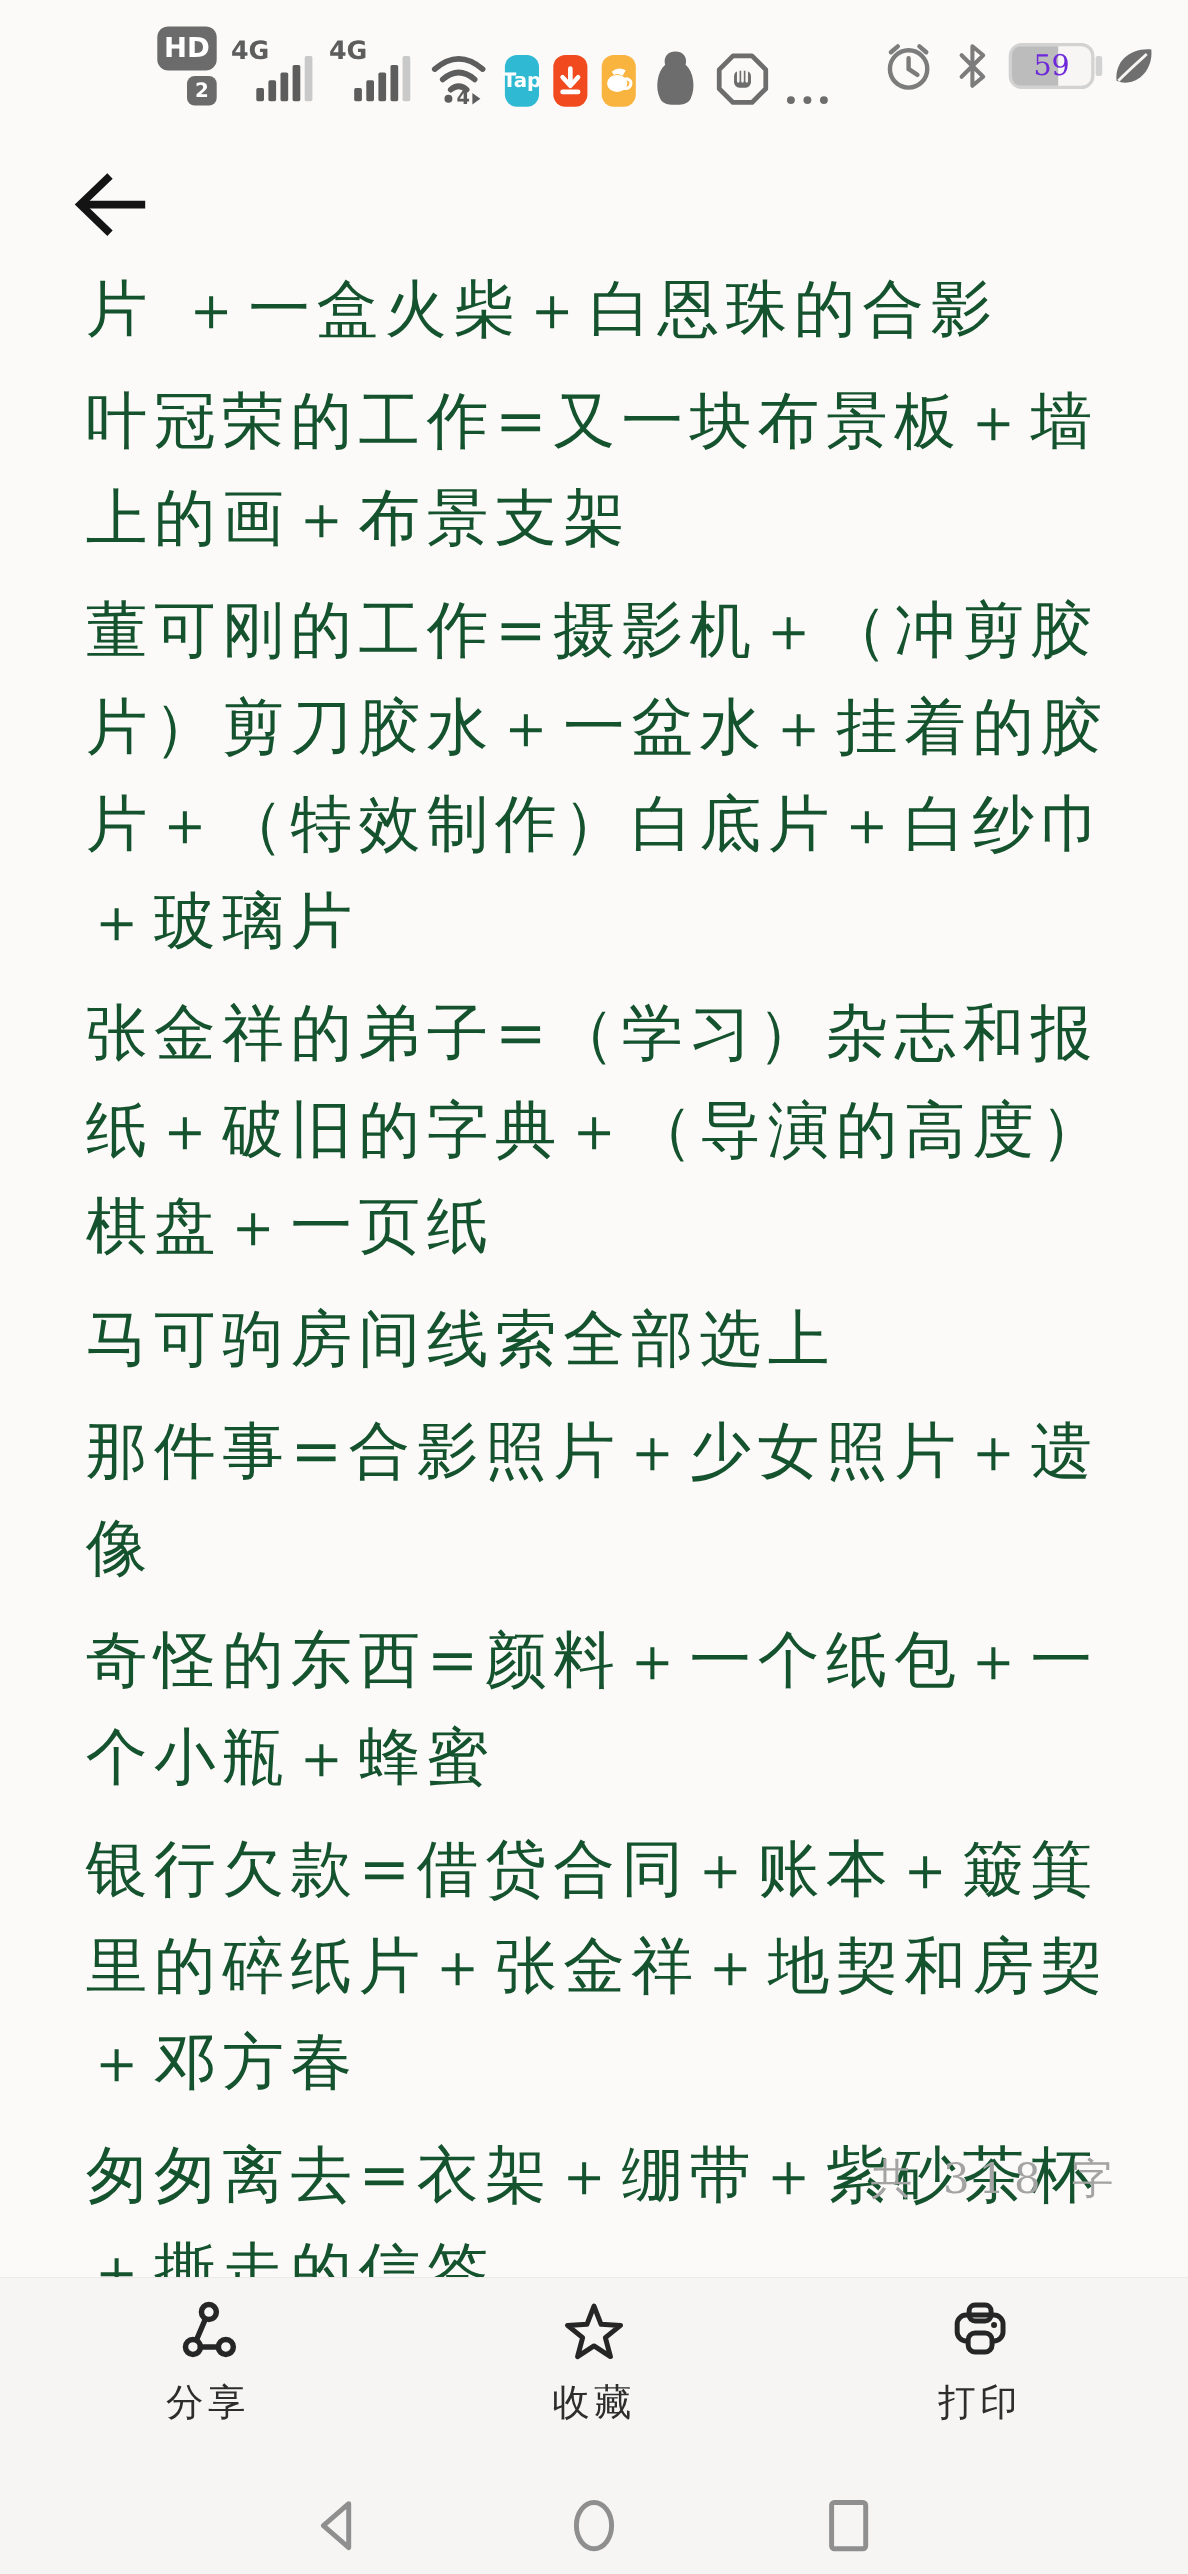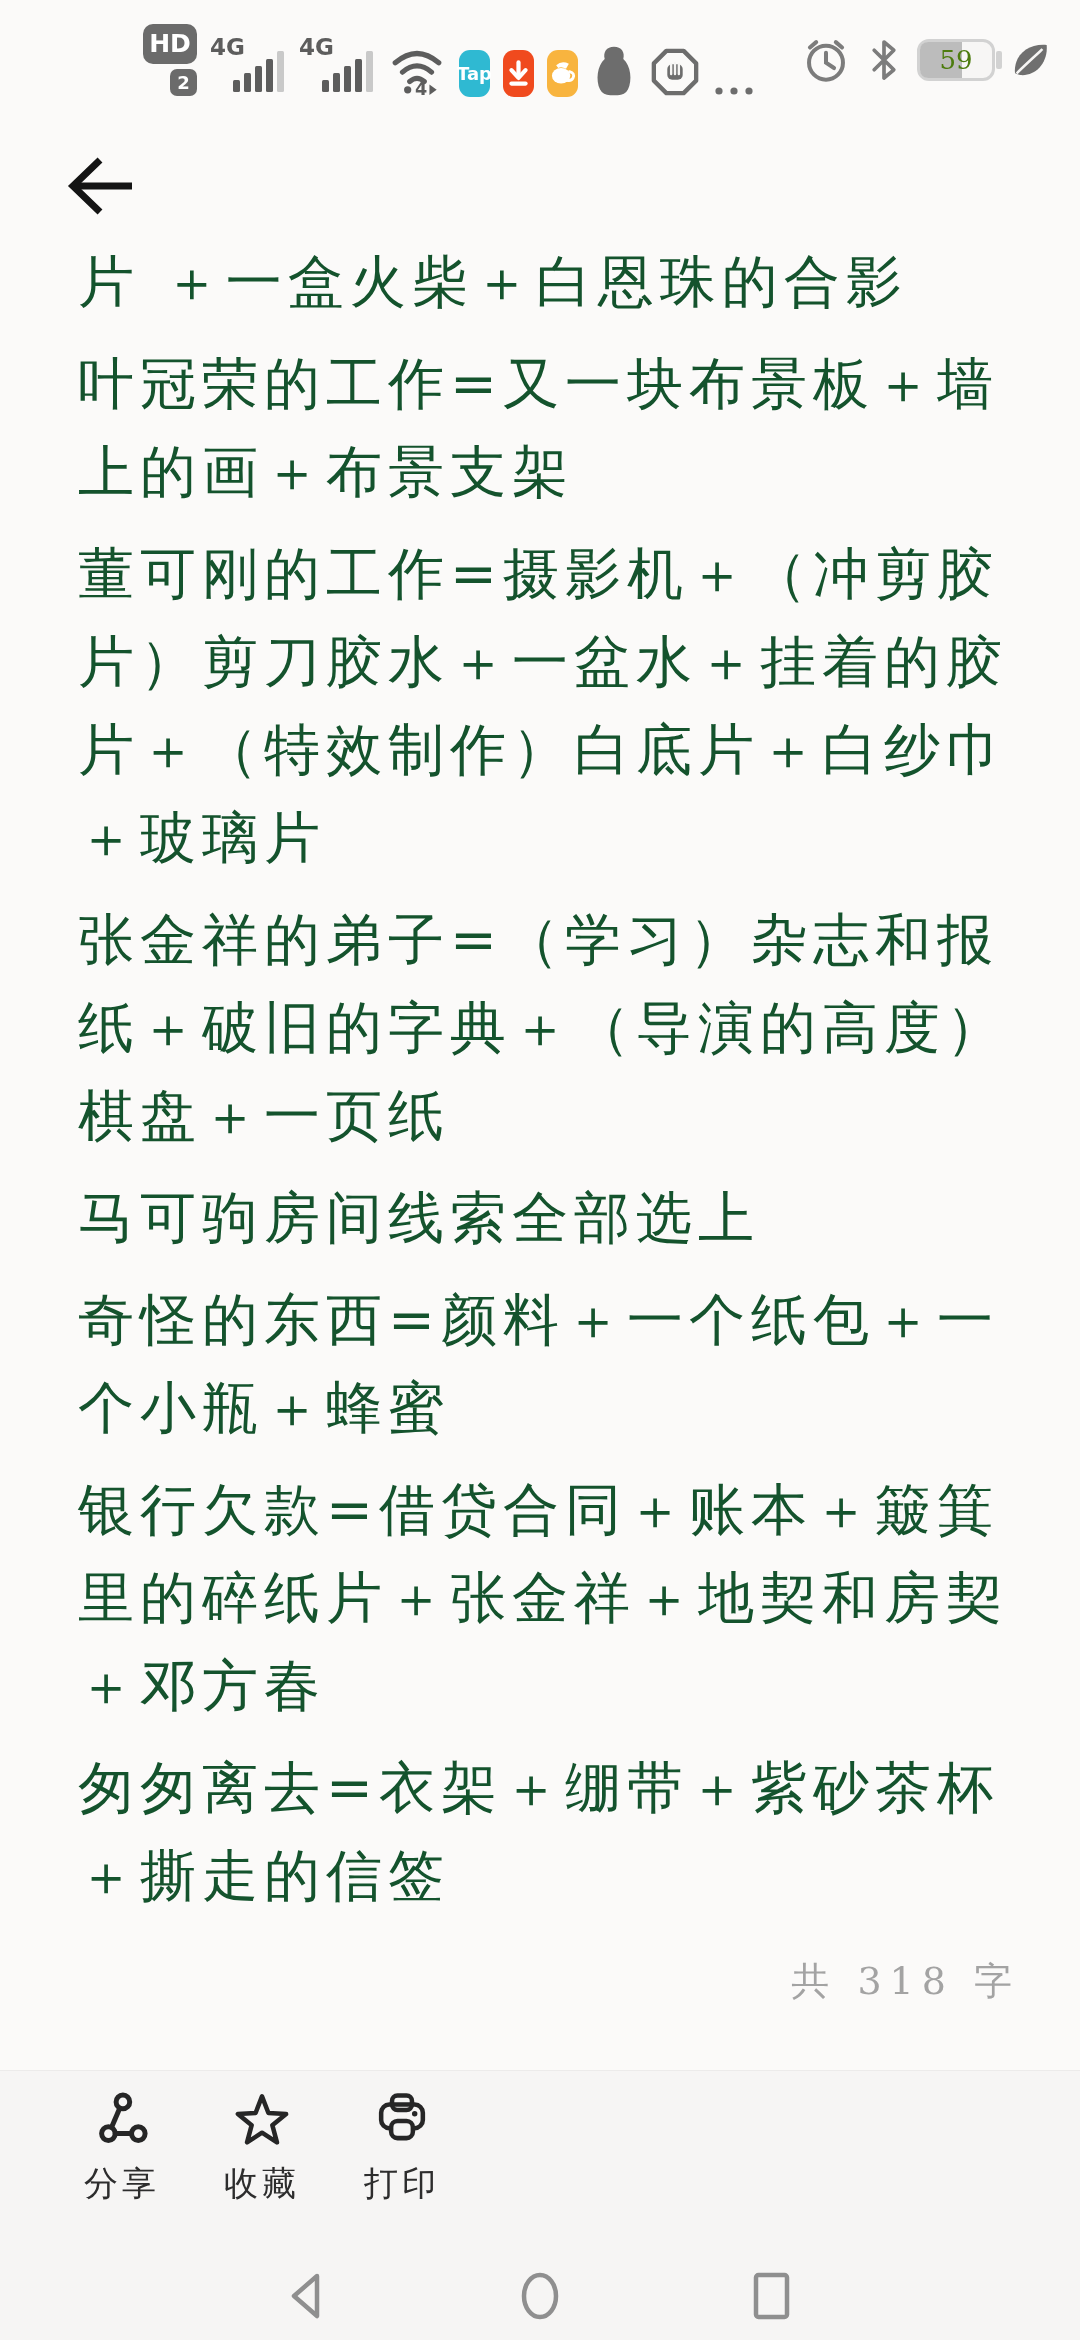--- a/index.html
+++ b/index.html
@@ -28,36 +28,36 @@
   .bar.ghost{ height:41px; background:#c9c9c9; }
   .app-chip{ width:31px; height:47px; border-radius:11px; display:flex; align-items:center; justify-content:center; }
   .chip-tap{ background:#2fb9d2; color:#fff; font-weight:bold; font-size:18px; }
   .chip-download{ background:#f04a1e; }
   .chip-cup{ background:#f8b43f; }
   .battery{ position:relative; width:78px; height:42px; border:3px solid #d2d2d2;
     border-radius:12px; background:#f7f6f5; }
   .battery .fill{ position:absolute; left:0; top:0; bottom:0; width:59%;
     background:#bcbcbc; border-radius:8px 0 0 8px; }
   .battery .pct{ position:absolute; inset:0; display:flex; align-items:center; justify-content:center;
-    font-size:26px; color:#4d7c0f; font-family:"DejaVu Serif", serif; }
+    font-size:26px; color:#6d28d9; font-family:"DejaVu Serif", serif; }
   .battery .nub{ position:absolute; right:-10px; top:50%; transform:translateY(-50%);
     width:6px; height:18px; background:#d2d2d2; border-radius:2px; }
   
   .back-btn{ position:absolute; left:62px; top:148px; width:76px; height:76px;
     background:none; border:none; padding:0; cursor:pointer; }
   
   .note-body{ position:absolute; top:238px; left:0; right:0; padding:0 56px 0 78px; }
   .note-body p{ margin:0 0 14px 0; font-size:56px; line-height:88px; letter-spacing:6px;
     color:#14532d; font-family:cursive, "DejaVu Serif", serif; }
   .word-count{ position:absolute; top:1956px; right:60px; font-size:38px; color:#a3a3a3;
     letter-spacing:8px; font-family:"DejaVu Serif", serif; }
   
   .bottom-panel{ position:absolute; left:0; right:0; top:2070px; bottom:0;
     background:#f6f5f4; border-top:1px solid #ecebea; }
-  .toolbar{ display:flex; padding:20px 52px 0; }
+  .toolbar{ display:flex; justify-content:space-between; padding:20px 119px 0; }
   .tool-btn{ width:140px; display:flex; flex-direction:column; align-items:center; gap:12px;
     background:none; border:none; padding:0; cursor:pointer; }
   .tool-btn svg{ width:58px; height:58px; }
   .tool-label{ font-size:34px; color:#2d2d2d; letter-spacing:4px; font-family:cursive, serif; }
   .nav-bar{ position:absolute; left:0; right:0; bottom:16px; display:flex;
     justify-content:center; align-items:center; gap:182px; }
   .nav-btn{ background:none; border:none; padding:0; cursor:pointer; line-height:0; }
   .nav-btn svg{ width:50px; height:56px; }
 </style>
 </head>
@@ -171,20 +171,21 @@
     </svg>
   </span>
 </button>
 
 <div class="note-body">
   <p>片 ＋一盒火柴＋白恩珠的合影</p>
   <p>叶冠荣的工作=又一块布景板＋墙上的画＋布景支架</p>
   <p>董可刚的工作=摄影机＋（冲剪胶片）剪刀胶水＋一盆水＋挂着的胶片＋（特效制作）白底片＋白纱巾＋玻璃片</p>
   <p>张金祥的弟子=（学习）杂志和报纸＋破旧的字典＋（导演的高度）棋盘＋一页纸</p>
   <p>马可驹房间线索全部选上</p>
+  <p>那件事=合影照片＋少女照片＋遗像</p>
   <p>奇怪的东西=颜料＋一个纸包＋一个小瓶＋蜂蜜</p>
   <p>银行欠款=借贷合同＋账本＋簸箕里的碎纸片＋张金祥＋地契和房契＋邓方春</p>
   <p>匆匆离去=衣架＋绷带＋紫砂茶杯＋撕走的信签</p>
 </div>
 
 <div class="word-count">共 318 字</div>
 
 <div class="bottom-panel">
   <div class="toolbar">
 

